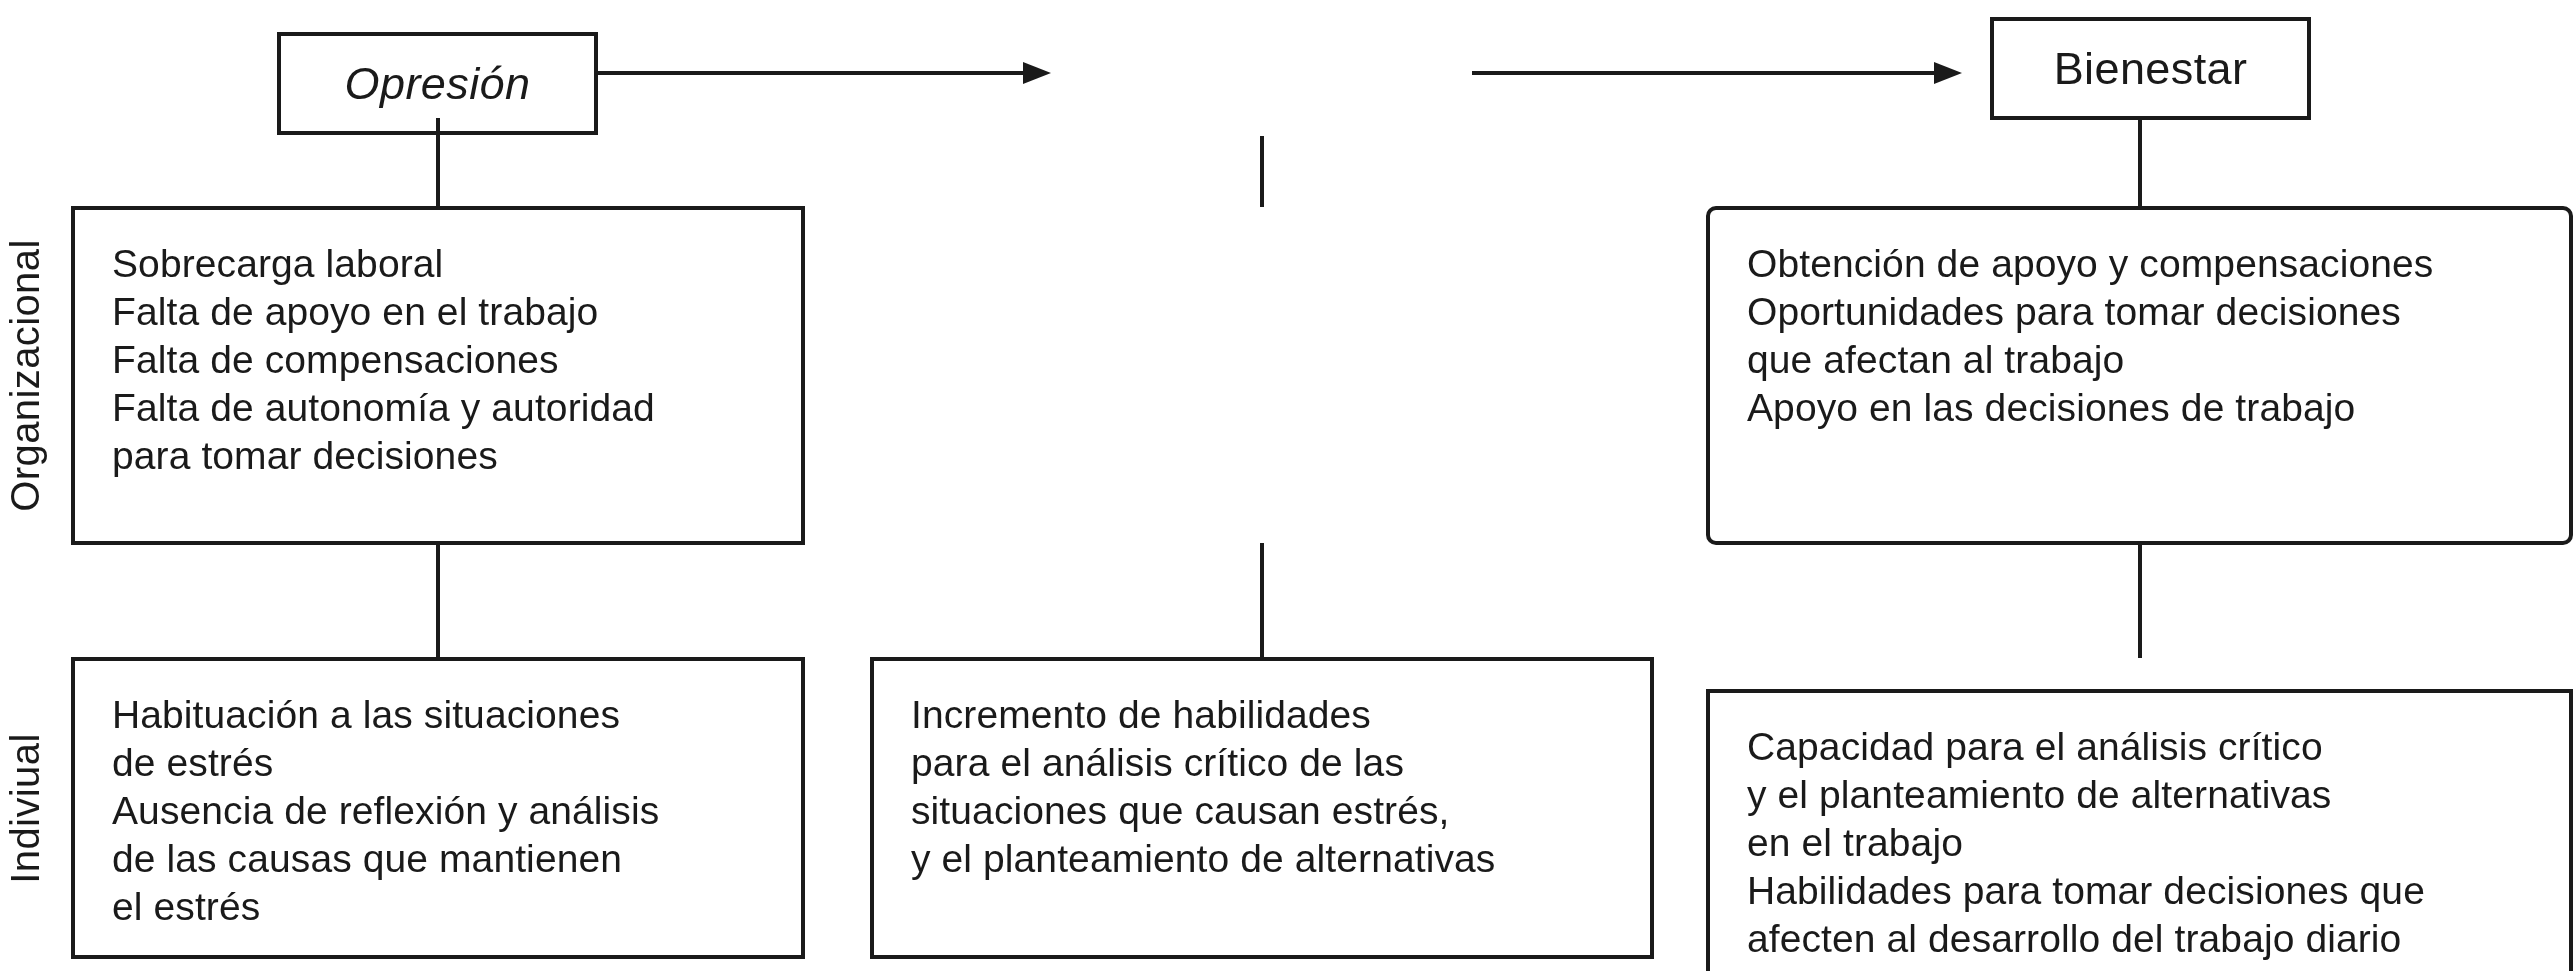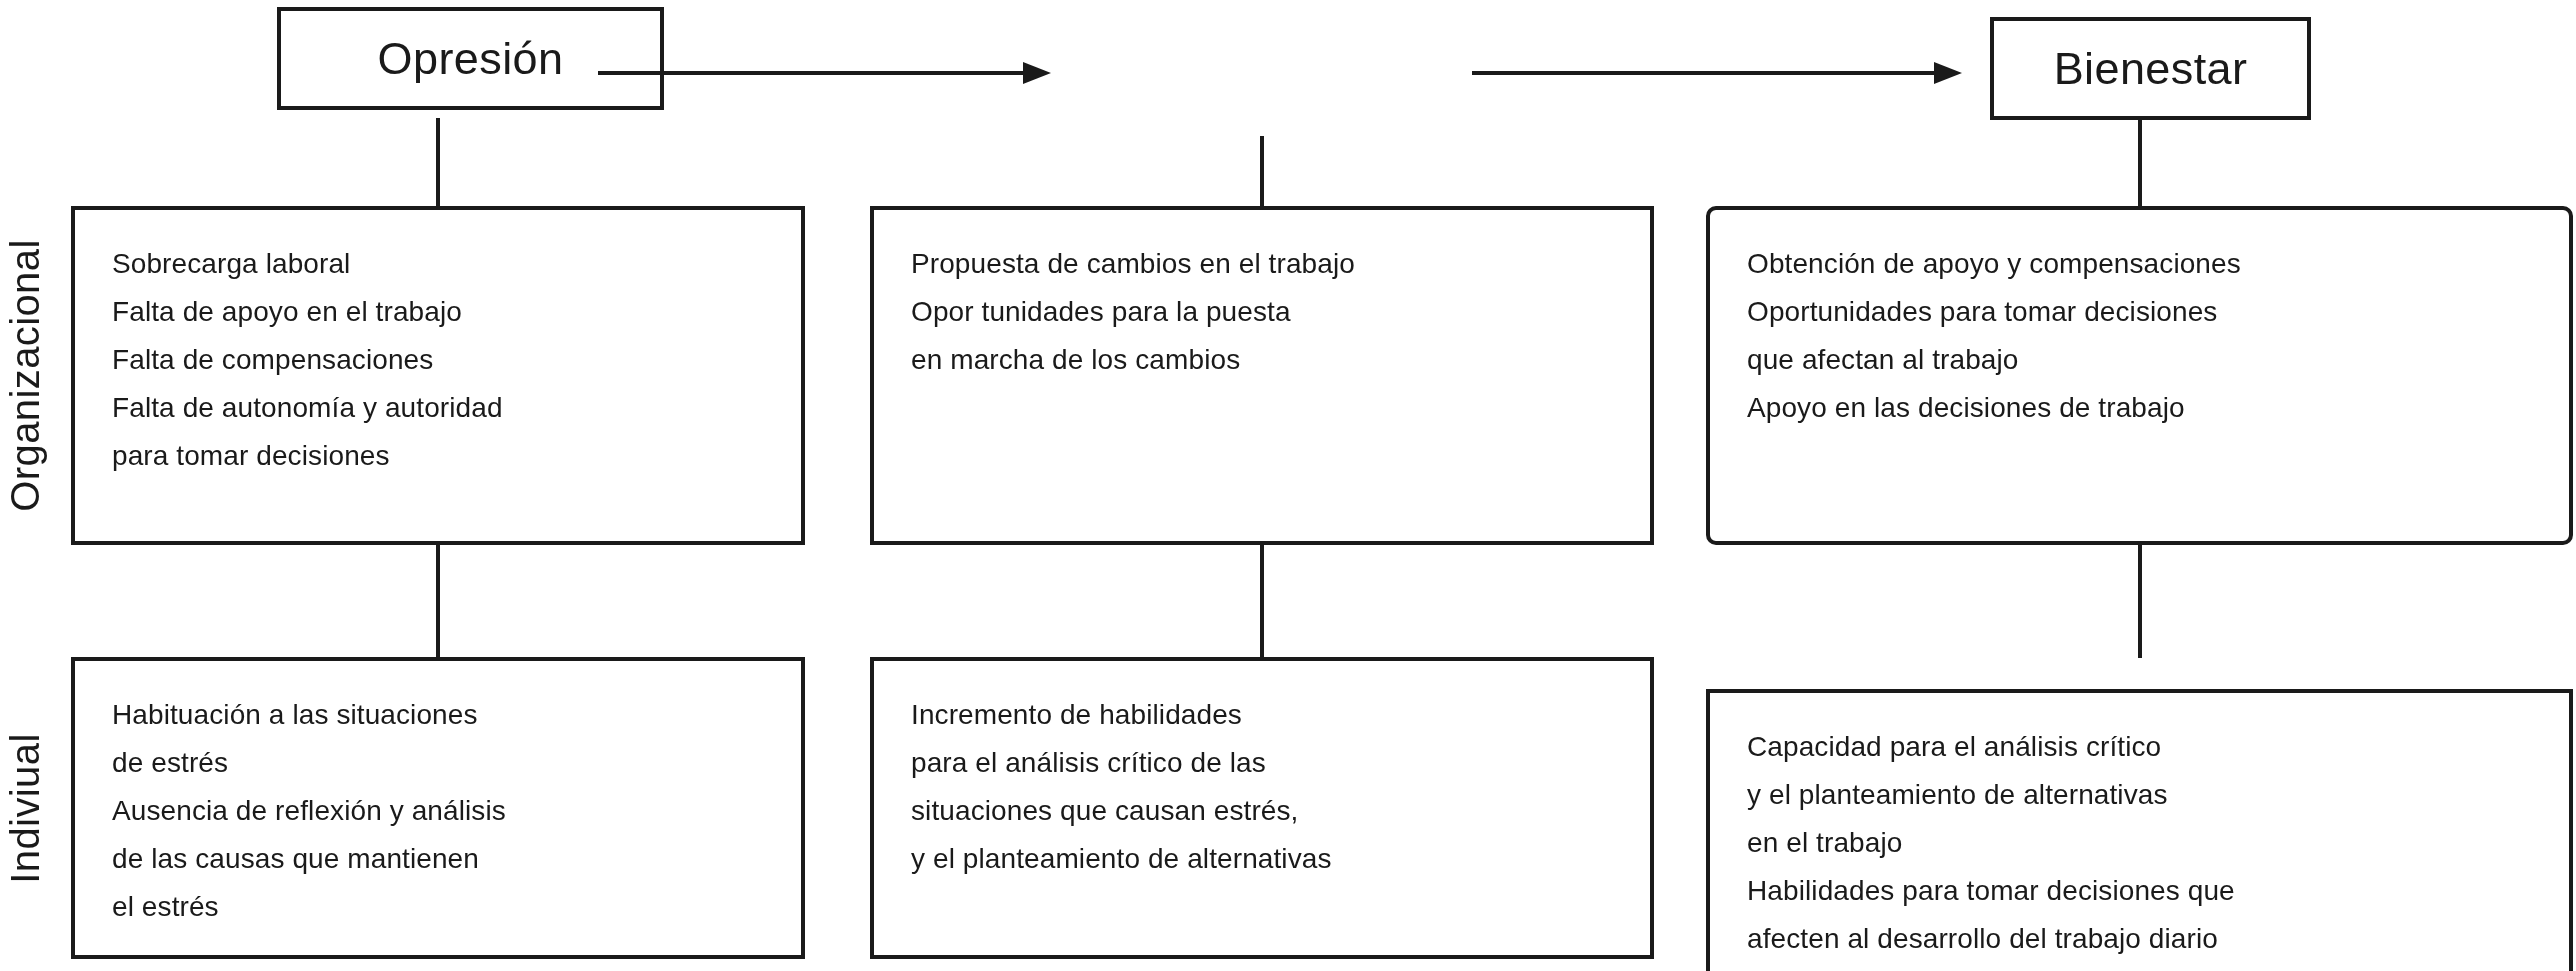--- a/index.html
+++ b/index.html
@@ -34,21 +34,21 @@
     justify-content: center;
     text-align: center;
     font-size: 45px;
     line-height: 55px;
     letter-spacing: 0.4px;
   }
   .top-box .sublabel {
     font-style: italic;
   }
   .content-box {
-    font-size: 28px;
+    font-size: 39px;
     line-height: 48px;
     padding: 30px 27px 0 37px;
     white-space: pre-line;
     letter-spacing: 0.1px;
   }
   .vline {
     position: absolute;
     width: 3.7px;
     background: #1a1a1a;
   }
@@ -78,21 +78,21 @@
   }
 </style>
 </head>
 <body>
 
 <div class="canvas">
 
   <div class="rot-label" style="left:-161px; top:353px;">Organizacional</div>
   <div class="rot-label" style="left:-161px; top:786px;">Indiviual</div>
 
-  <div class="box top-box" style="left:277px; top:7px; width:387px; height:103px;">
+  <div class="box top-box" style="left:277px; top:32px; width:321px; height:103px;font-style:italic;">
     <span>Opresión</span>
   </div>
 
 
   <div class="box top-box" style="left:1962px; top:17px; width:321px; height:103px;margin-left:28px;">
     <span>Bienestar</span>
   </div>
 
   <div class="hline" style="left:598px; top:71px; width:428px;"></div>
   <div class="arrow-head" style="left:1023px; top:62px;"></div>
@@ -107,23 +107,20 @@
   <div class="vline" style="left:436px; top:543px; height:115px;"></div>
   <div class="vline" style="left:1260px; top:543px; height:115px;"></div>
   <div class="vline" style="left:2138px; top:543px; height:115px;"></div>
 
   <div class="box content-box" style="left:71px; top:206px; width:734px; height:339px;">Sobrecarga laboral
 Falta de apoyo en el trabajo
 Falta de compensaciones
 Falta de autonomía y autoridad
 para tomar decisiones</div>
 
-  <div class="box content-box" style="left:870px; top:206px; width:784px; height:339px;">Propuesta de cambios en el trabajo
-Opor tunidades para la puesta
-en marcha de los cambios</div>
 
   <div class="box content-box" style="left:1706px; top:206px; width:867px; height:339px;border-radius:10px;">Obtención de apoyo y compensaciones
 Oportunidades para tomar decisiones
 que afectan al trabajo
 Apoyo en las decisiones de trabajo</div>
 
   <div class="box content-box" style="left:71px; top:657px; width:734px; height:302px;">Habituación a las situaciones
 de estrés
 Ausencia de reflexión y análisis
 de las causas que mantienen

